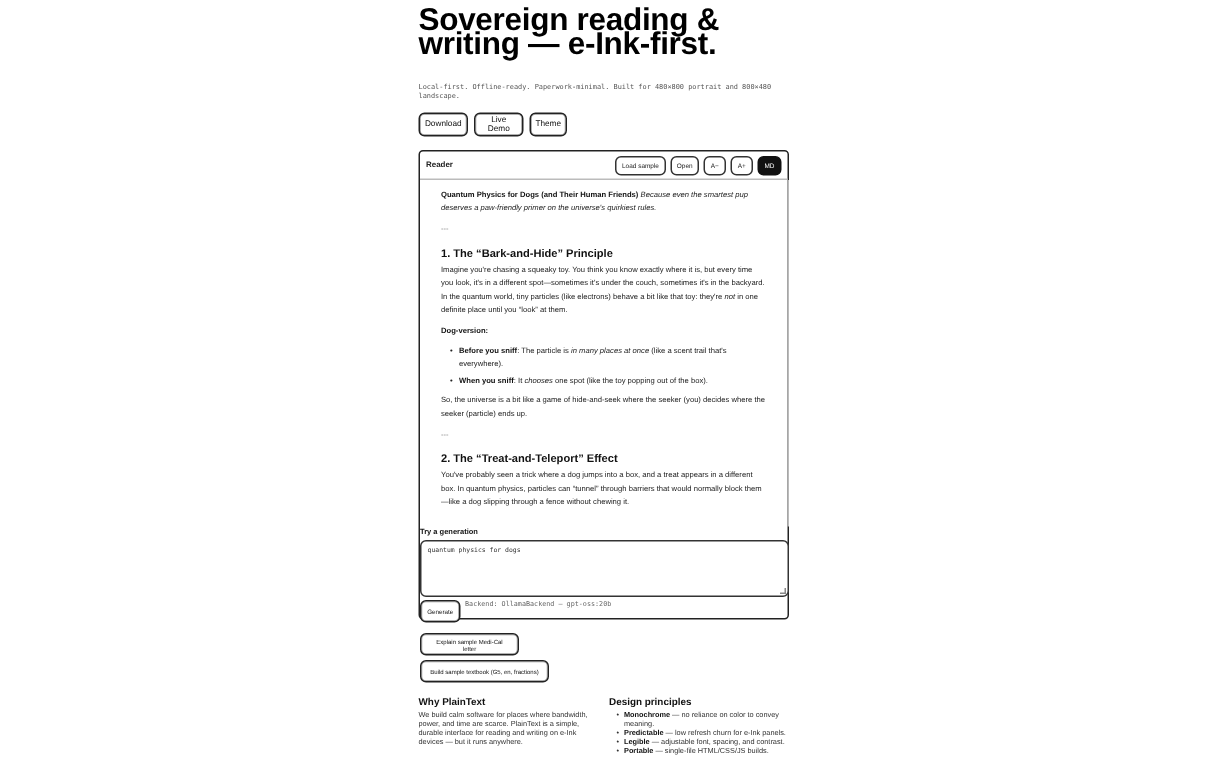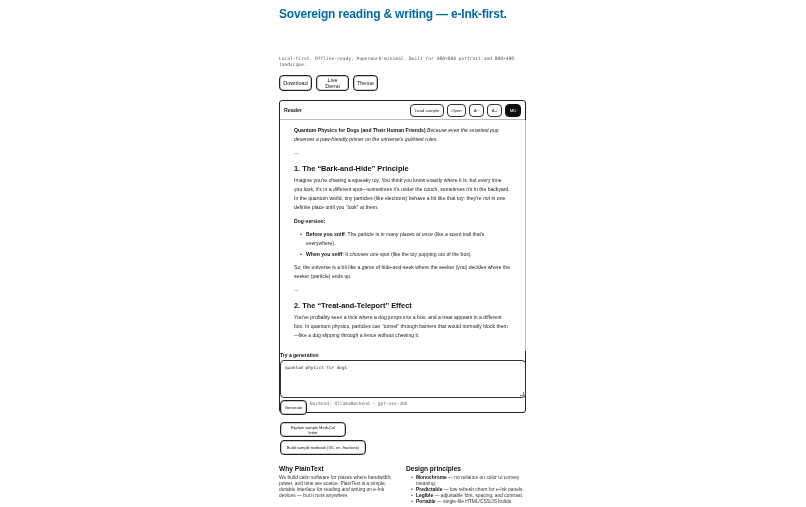--- a/index.html
+++ b/index.html
@@ -1,21 +1,21 @@
 <!DOCTYPE html>
 <html><head>
 <meta charset="utf-8">
 <style>
   * { box-sizing: border-box; margin: 0; padding: 0; }
   html, body { width: 806px; height: 507px; overflow: hidden; background: #ffffff; }
   body { font-family: "Liberation Sans", "DejaVu Sans", sans-serif; color: #111; position: relative; }
 
   .hero-title {
     position: absolute; left: 279px; top: 6px; width: 260px;
-    font-size: 12px; line-height: 16px; font-weight: 700; color: #0369a1; letter-spacing: -0.2px;
+    font-size: 21px; line-height: 16px; font-weight: 700; color: #000000; letter-spacing: -0.2px;
   }
   .hero-sub {
     position: absolute; left: 279px; top: 56px; width: 250px;
     font-family: "DejaVu Sans Mono", "Liberation Mono", monospace; font-size: 4.6px; line-height: 6px; color: #555;
   }
   .hero-actions { position: absolute; left: 279px; top: 75px; display: flex; gap: 4px; }
   .pill {
     height: 15px; padding: 0 5px; border: 1px solid #222; border-radius: 4px; background: #fff;
     font-size: 5.5px; display: flex; align-items: center; justify-content: center; color: #111;
     box-shadow: 0 0 0 0.5px #999 inset;

